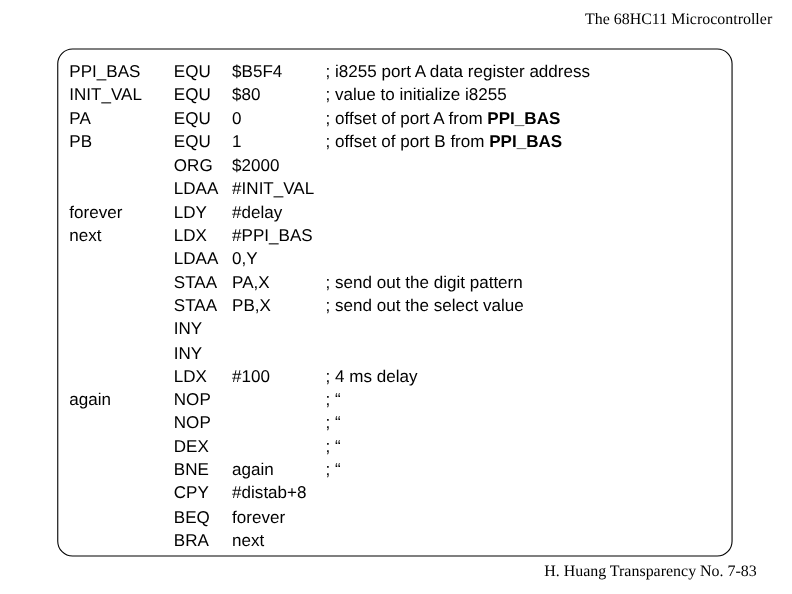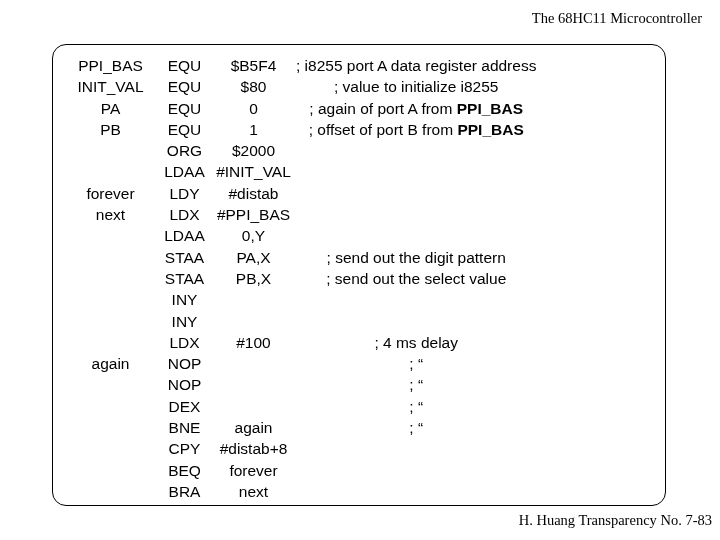--- a/index.html
+++ b/index.html
@@ -38,39 +38,38 @@
     border: 1.5px solid #000000;
     border-radius: 14px;
     background: #ffffff;
     box-sizing: border-box;
   }
   .code-table {
     position: absolute;
     left: 10px;
     top: 10px;
     border-collapse: collapse;
-    text-align: center;
   }
   .code-table td {
     font-family: "Liberation Sans", sans-serif;
     font-size: 15.5px;
     color: #000000;
     padding: 0;
     line-height: 21.3px;
     vertical-align: top;
     white-space: pre;
   }
   .col-label { width: 95px; }
   .col-mnem  { width: 53px; }
   .col-oper  { width: 85px; }
   .col-cmt   { }
   .bold { font-weight: bold; }
   .footer {
     position: absolute;
-    right: 8px;
+    right: 32px;
     bottom: 11px;
     font-family: "Liberation Serif", serif;
     font-size: 14.5px;
     color: #000000;
     white-space: nowrap;
   }
 </style>
 </head>
 <body>
 
@@ -96,21 +95,21 @@
           <tr>
             <td>INIT_VAL</td>
             <td>EQU</td>
             <td>$80</td>
             <td>; value to initialize i8255</td>
           </tr>
           <tr>
             <td>PA</td>
             <td>EQU</td>
             <td>0</td>
-            <td><span>; again of port A from </span><span class="bold">PPI_BAS</span></td>
+            <td><span>; offset of port A from </span><span class="bold">PPI_BAS</span></td>
           </tr>
           <tr>
             <td>PB</td>
             <td>EQU</td>
             <td>1</td>
             <td><span>; offset of port B from </span><span class="bold">PPI_BAS</span></td>
           </tr>
           <tr>
             <td></td>
             <td>ORG</td>
@@ -119,21 +118,21 @@
           </tr>
           <tr>
             <td></td>
             <td>LDAA</td>
             <td>#INIT_VAL</td>
             <td></td>
           </tr>
           <tr>
             <td>forever</td>
             <td>LDY</td>
-            <td>#distab</td>
+            <td>#delay</td>
             <td></td>
           </tr>
           <tr>
             <td>next</td>
             <td>LDX</td>
             <td>#PPI_BAS</td>
             <td></td>
           </tr>
           <tr>
             <td></td>

